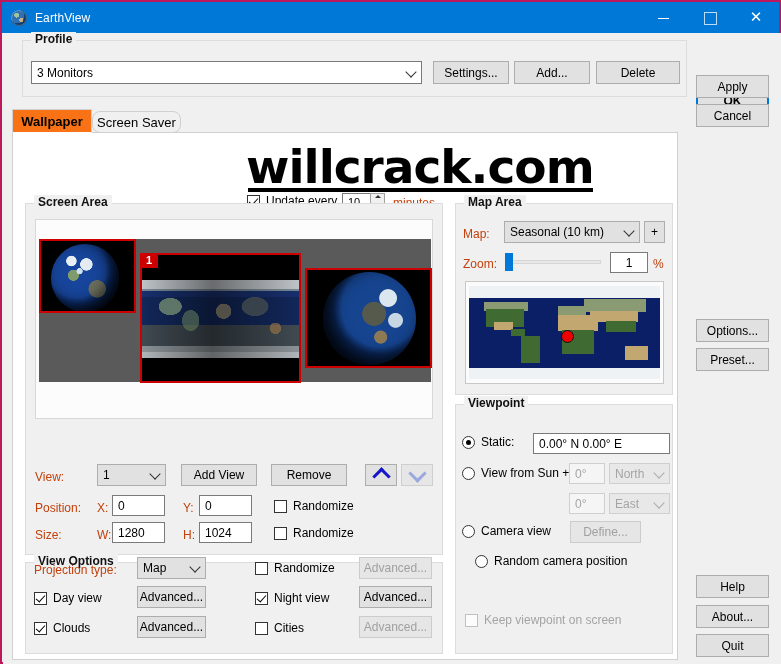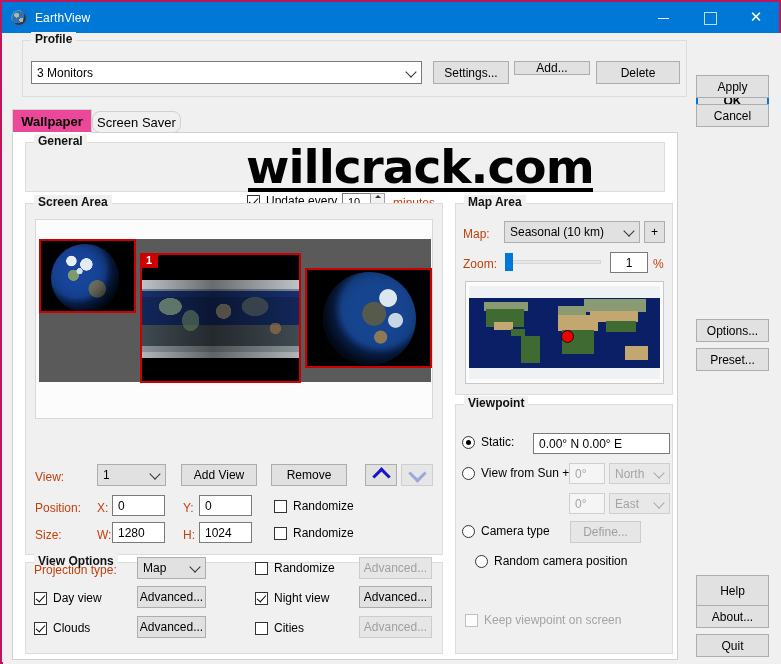--- a/index.html
+++ b/index.html
@@ -153,21 +153,21 @@
   .rb .t { font-size:12px; margin-left:6px; color:#000; white-space:nowrap; }
 
   
   .tabstrip { position:absolute; }
   .tab {
     position:absolute; font-size:13px; display:flex;
     align-items:center; justify-content:center;
     border:1px solid #d0d0d0; background:#f0f0f0; color:#000;
   }
   .tab.active {
-    background:#ec4899; font-weight:bold; border-bottom-color:#ffffff;
+    background:#f97316; font-weight:bold; border-bottom-color:#ffffff;
     z-index:3;
   }
 
   
   .spin {
     position:absolute; width:15px; border:1px solid #a0a0a0;
     background:#f0f0f0; display:flex; flex-direction:column;
   }
   .spin div { flex:1; position:relative; }
   .spin .up::after, .spin .dn::after{
@@ -314,33 +314,30 @@
   <div class="client">
 
     <div class="group" style="left:19px; top:7px; width:665px; height:57px;">
       <div class="legend">Profile</div>
     </div>
     <div class="combo" style="left:28px; top:28px; width:391px; height:23px;">
       <span>3 Monitors</span>
       <span class="chev"></span>
     </div>
     <div class="btn" style="left:430px; top:28px; width:76px; height:23px;">Settings...</div>
-    <div class="btn" style="left:511px; top:28px; width:76px; height:14px;">Add...</div>
+    <div class="btn" style="left:511px; top:28px; width:76px; height:23px;">Add...</div>
     <div class="btn" style="left:593px; top:28px; width:84px; height:23px;">Delete</div>
 
     <div class="tabstrip">
       <div class="tab active" style="left:9px; top:76px; width:80px; height:24px;">Wallpaper</div>
       <div class="tab" style="left:89px; top:78px; width:89px; height:22px;border-radius:8px;">Screen Saver</div>
     </div>
 
     <div style="position:absolute; left:9px; top:99px; width:666px; height:528px; background:#ffffff; border:1px solid #d0d0d0;"></div>
 
-    <div class="group" style="left:22px; top:109px; width:640px; height:50px; background:#f0f0f0;">
-      <div class="legend">General</div>
-    </div>
     <div class="cb" style="left:31px; top:161px;">
       <span class="box checked"></span>
       <span class="t">Active</span>
     </div>
     <div class="cb" style="left:244px; top:161px;">
       <span class="box checked"></span>
       <span class="t">Update every</span>
     </div>
     <div class="tbox" style="left:339px; top:160px; width:42px; height:17px; font-size:11px;">10</div>
     <div class="spin" style="left:367px; top:160px; height:17px;">
@@ -506,39 +503,39 @@
       <span class="chev"></span>
     </div>
     <div class="tbox disabled" style="left:566px; top:460px; width:36px; height:21px;">0°</div>
     <div class="combo disabled" style="left:606px; top:460px; width:61px; height:21px;">
       <span>East</span>
       <span class="chev"></span>
     </div>
 
     <div class="rb" style="left:459px; top:491px;">
       <span class="circ"></span>
-      <span class="t">Camera type</span>
+      <span class="t">Camera view</span>
     </div>
     <div class="btn disabled" style="left:567px; top:488px; width:71px; height:22px;">Define...</div>
 
     <div class="rb" style="left:459px; top:521px;padding-left:13px;">
       <span class="circ"></span>
       <span class="t">Random camera position</span>
     </div>
 
     <div class="cb dis" style="left:462px; top:580px;">
       <span class="box"></span>
       <span class="t">Keep viewpoint on screen</span>
     </div>
 
     <div class="btn default" style="left:693px; top:12px; width:73px; height:23px;">OK</div>
     <div class="btn" style="left:693px; top:42px; width:73px; height:23px;">Apply</div>
     <div class="btn" style="left:693px; top:71px; width:73px; height:23px;">Cancel</div>
 
     <div class="btn" style="left:693px; top:286px; width:73px; height:23px;">Options...</div>
     <div class="btn" style="left:693px; top:315px; width:73px; height:23px;">Preset...</div>
 
-    <div class="btn" style="left:693px; top:542px; width:73px; height:31px;text-align:center;">Help</div>
+    <div class="btn" style="left:693px; top:542px; width:73px; height:23px;text-align:center;">Help</div>
     <div class="btn" style="left:693px; top:572px; width:73px; height:23px;">About...</div>
     <div class="btn" style="left:693px; top:601px; width:73px; height:23px;">Quit</div>
 
   </div>
 </div>
 
 </body></html>

